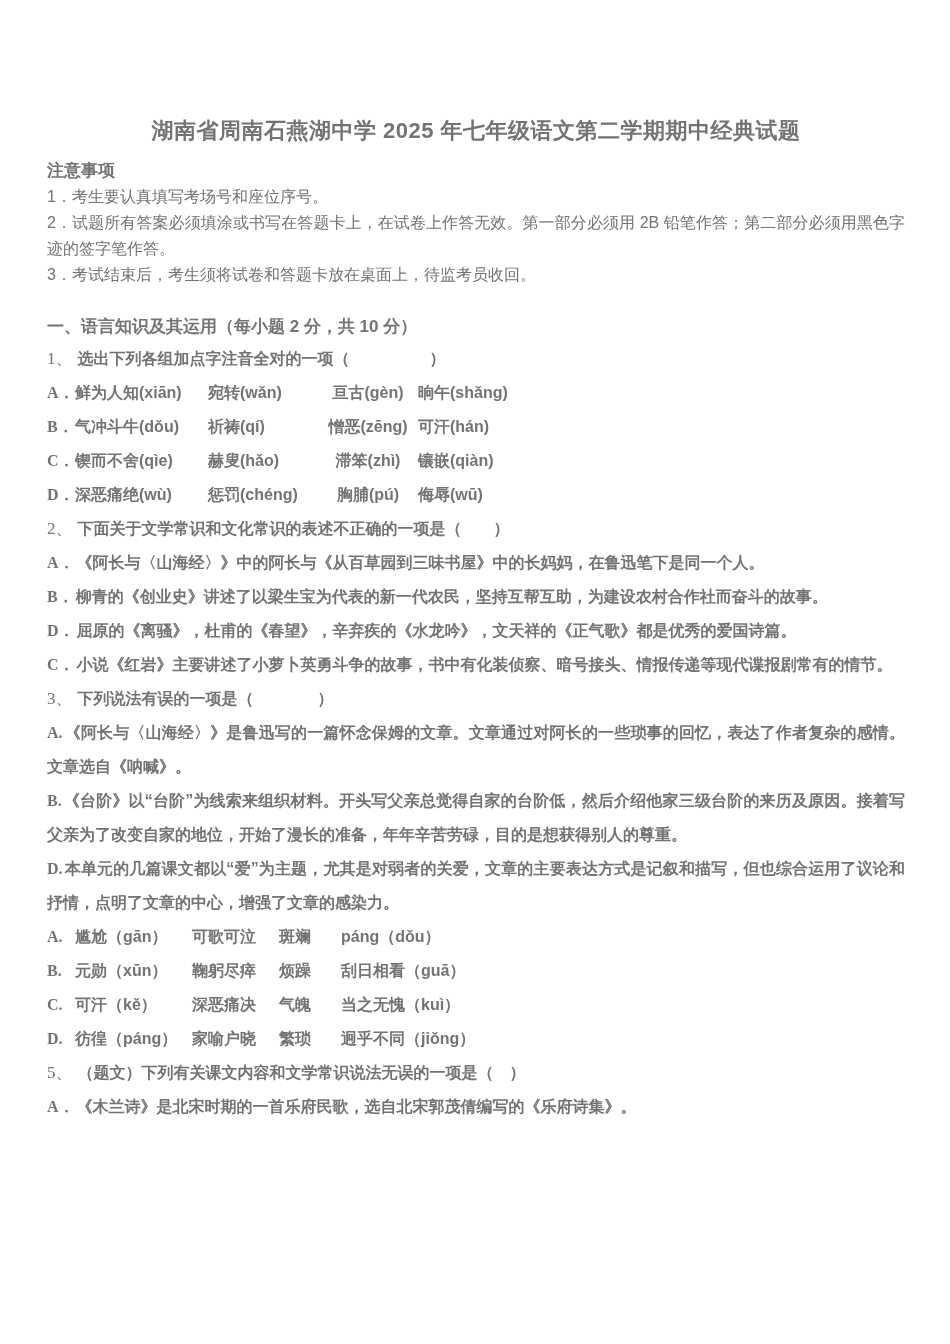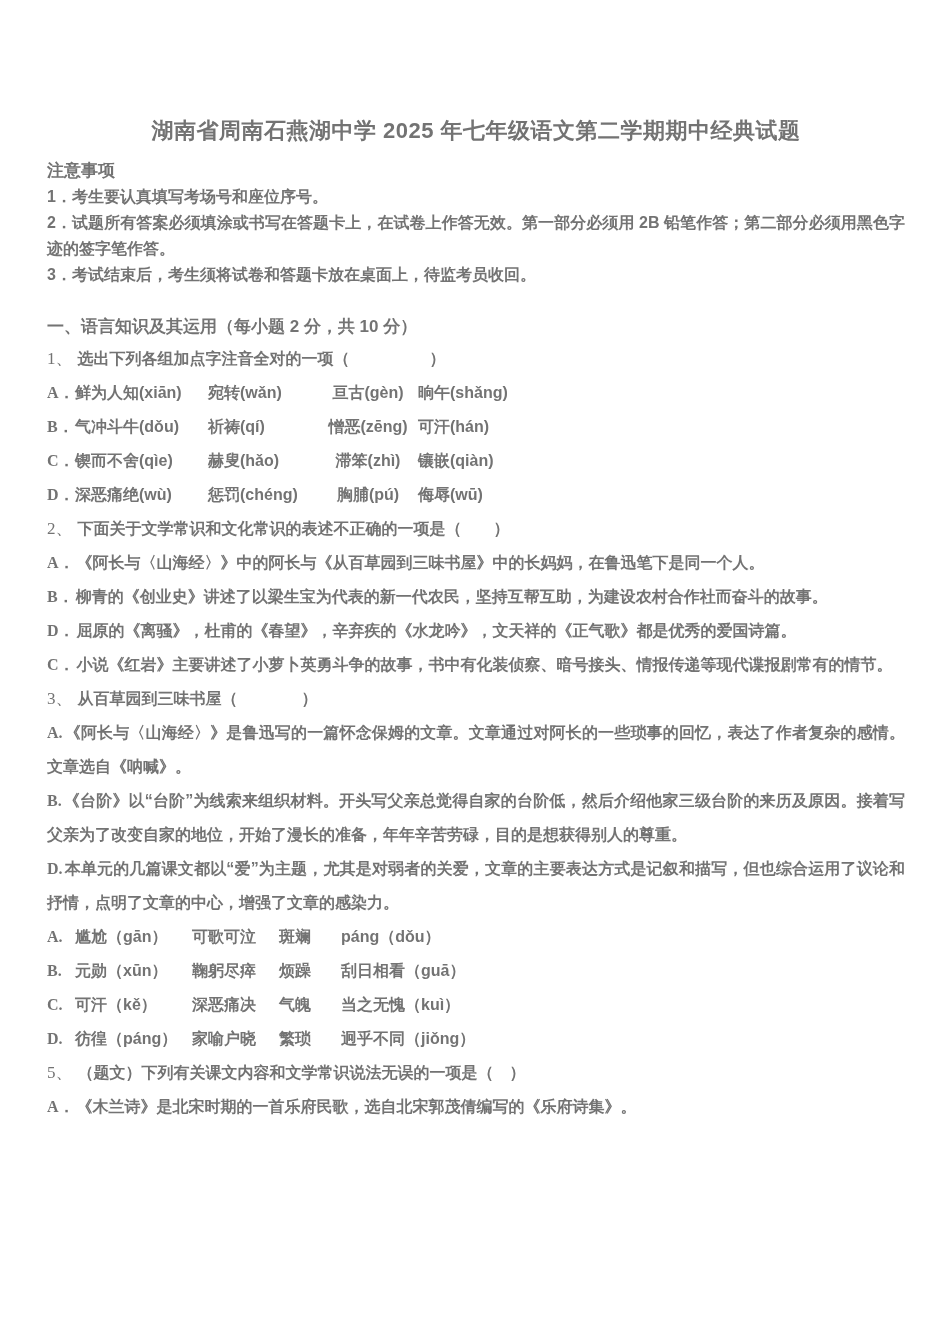--- a/index.html
+++ b/index.html
@@ -25,21 +25,21 @@
   }
   .notice-heading {
     font-size: 17px;
     line-height: 26px;
     font-weight: 700;
   }
   .notice-item {
     margin: 0;
     font-size: 16px;
     line-height: 26px;
-    font-weight: 700;
+    font-weight: 400;
     text-align: justify;
   }
   .section { margin-top: 24px; font-size: 16px; font-weight: 700; }
   .section-heading {
     font-size: 17px;
     line-height: 30px;
     font-weight: 700;
   }
   .qstem { line-height: 34px; font-weight: 700; }
   .qnum {
@@ -129,21 +129,21 @@
       <span class="opt-label">B．</span><span>柳青的《创业史》讲述了以梁生宝为代表的新一代农民，坚持互帮互助，为建设农村合作社而奋斗的故事。</span>
     </p>
     <p class="opt-par">
       <span class="opt-label">D．</span><span>屈原的《离骚》，杜甫的《春望》，辛弃疾的《水龙吟》，文天祥的《正气歌》都是优秀的爱国诗篇。</span>
     </p>
     <p class="opt-par">
       <span class="opt-label">C．</span><span>小说《红岩》主要讲述了小萝卜英勇斗争的故事，书中有化装侦察、暗号接头、情报传递等现代谍报剧常有的情节。</span>
     </p>
 
     <div class="qstem">
-      <span class="qnum">3、</span><span>从百草园到三味书屋（　　　　）</span>
+      <span class="qnum">3、</span><span>下列说法有误的一项是（　　　　）</span>
     </div>
     <p class="opt-par">
       <span class="opt-label">A.</span><span>《阿长与〈山海经〉》是鲁迅写的一篇怀念保姆的文章。文章通过对阿长的一些琐事的回忆，表达了作者复杂的感情。文章选自《呐喊》。</span>
     </p>
     <p class="opt-par">
       <span class="opt-label">B.</span><span>《台阶》以“台阶”为线索来组织材料。开头写父亲总觉得自家的台阶低，然后介绍他家三级台阶的来历及原因。接着写父亲为了改变自家的地位，开始了漫长的准备，年年辛苦劳碌，目的是想获得别人的尊重。</span>
     </p>
     <p class="opt-par">
       <span class="opt-label">D.</span><span>本单元的几篇课文都以“爱”为主题，尤其是对弱者的关爱，文章的主要表达方式是记叙和描写，但也综合运用了议论和抒情，点明了文章的中心，增强了文章的感染力。</span>
     </p>

